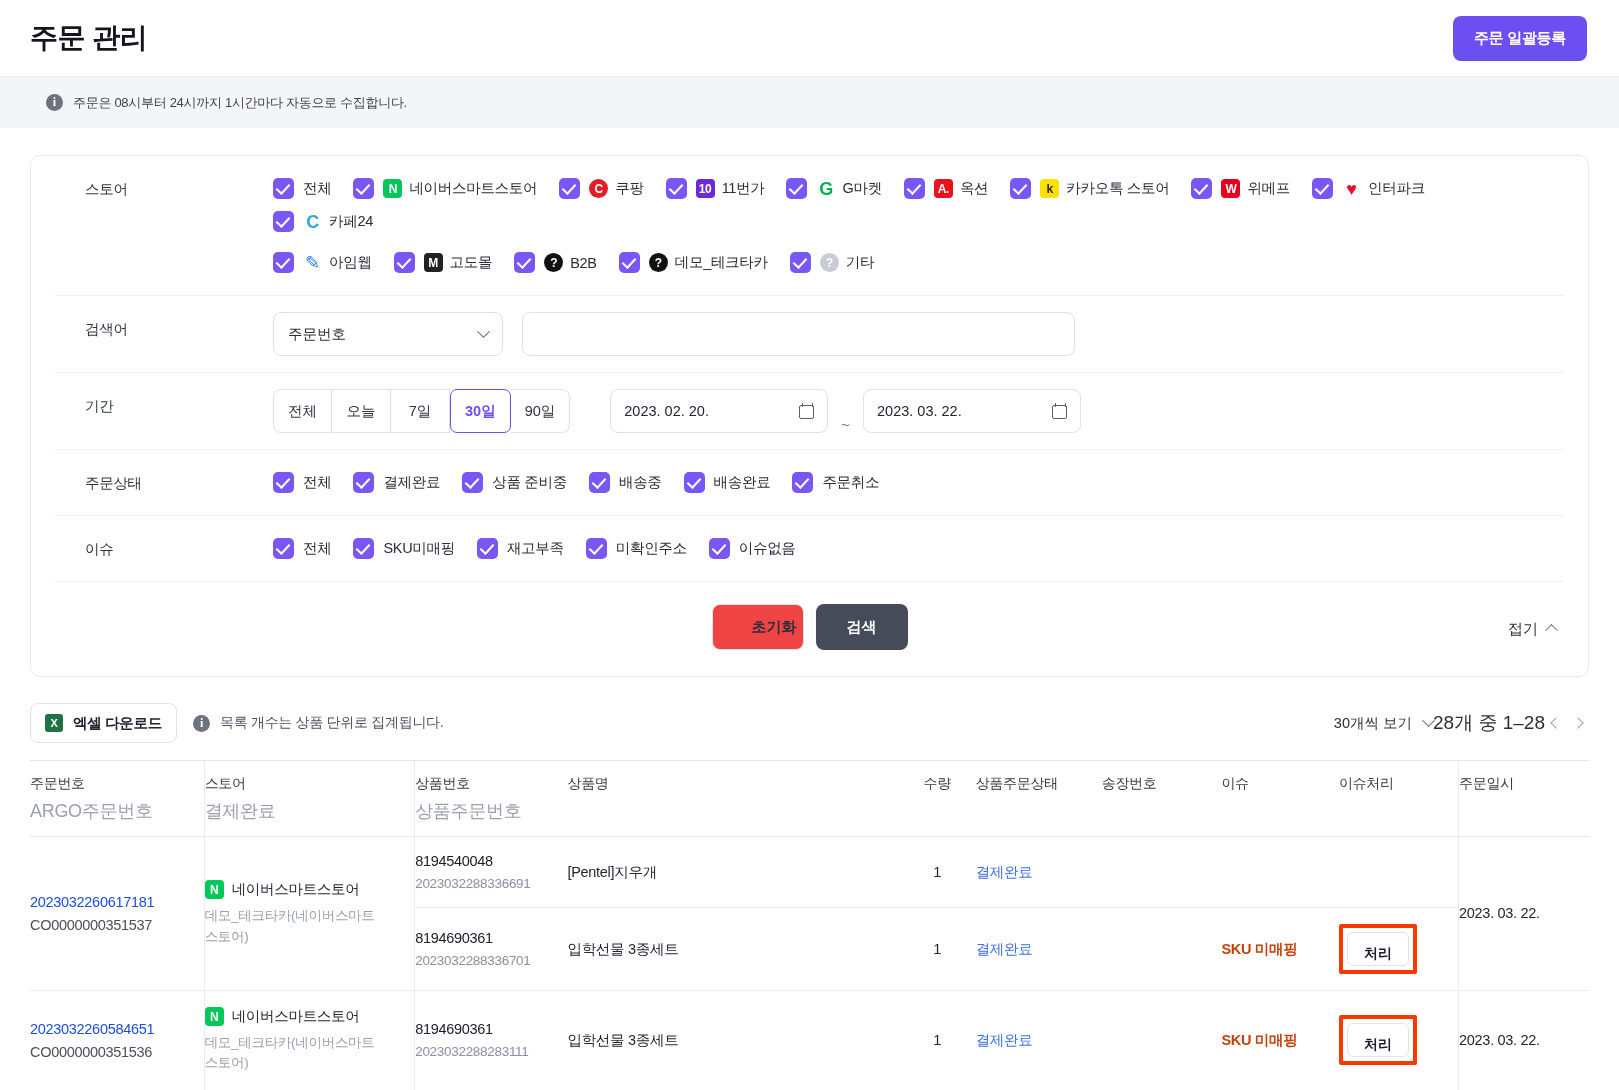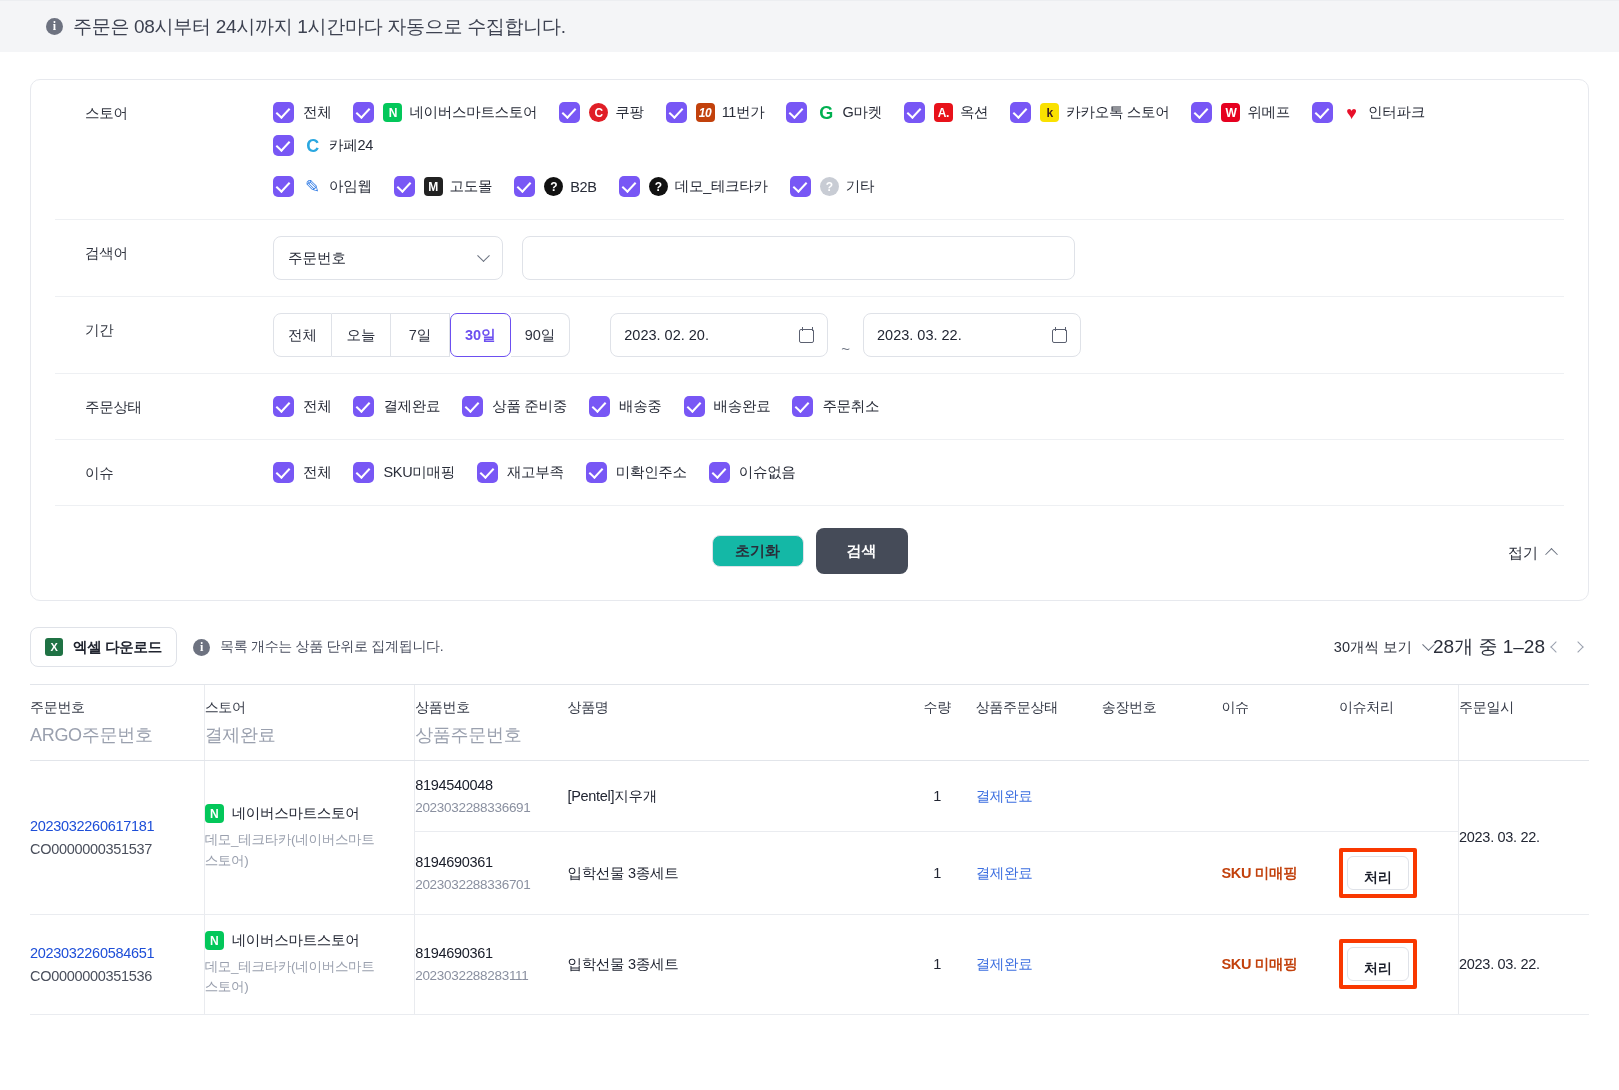--- a/index.html
+++ b/index.html
@@ -33,21 +33,21 @@
   }
 
   
   .notice-bar {
     margin: 0; height: 52px;
     background: #f4f5f7;
     display: flex; align-items: center;
     padding: 0 30px 0 46px;
     border-top: 1px solid #eceef1;
   }
-  .notice-text { font-size: 19px; color: #3d4251; letter-spacing: -0.3px; }
+  .notice-text { font-size: 13px; color: #3d4251; letter-spacing: -0.3px; }
   .info-dot {
     width: 17px; height: 17px; border-radius: 50%;
     background: #6d7280; color: #fff;
     font-size: 12px; font-weight: 700;
     display: inline-flex; align-items: center; justify-content: center;
     margin-right: 10px; flex: 0 0 auto;
     font-family: "Liberation Serif", serif;
   }
 
   
@@ -160,24 +160,24 @@
     border-left: 1.6px solid #5b6070; border-right: 1.6px solid #5b6070;
   }
   .tilde { margin: 0 13px; color: #6b7280; font-size: 15px; }
 
   
   .actions {
     display: flex; align-items: center; justify-content: center;
     position: relative; padding: 22px 0 26px;
   }
   .btn-reset {
-    width: 92px; height: 32px;
-    background: #14b8a6; border: 1px solid #dfe2e8; border-radius: 8px;
+    width: 92px; height: 46px;
+    background: #ef4444; border: 1px solid #dfe2e8; border-radius: 8px;
     font-size: 15px; font-weight: 700; color: #2a2e3a;
-    font-family: inherit; cursor: pointer;
+    font-family: inherit; cursor: pointer; text-align: right;
   }
   .btn-search {
     width: 92px; height: 46px; margin-left: 12px;
     background: #454b58; border: none; border-radius: 8px;
     font-size: 15px; font-weight: 700; color: #fff;
     font-family: inherit; cursor: pointer;
   }
   .collapse {
     position: absolute; right: 8px; top: 50%; transform: translateY(-50%);
     display: flex; align-items: center; gap: 9px;
@@ -254,20 +254,24 @@
     border: 4px solid #f93800; border-radius: 2px;
     line-height: 0;
   }
   .date-cell { line-height: 1.55; }
 </style>
 </head>
 <body>
 
 <div class="page">
 
+  <div class="page-header">
+    <div class="page-title">주문 관리</div>
+    <button class="btn-bulk">주문 일괄등록</button>
+  </div>
 
   <div class="notice-bar">
     <span class="info-dot">i</span>
     <span class="notice-text">주문은 08시부터 24시까지 1시간마다 자동으로 수집합니다.</span>
   </div>
 
   <div class="filter-card">
 
     <div class="frow">
       <div class="frow-label">스토어</div>
@@ -289,21 +293,21 @@
             <div class="cb-item">
               <div class="chk"></div>
               <span class="cb-label">
                 <span class="sicon round" style="background: rgb(224, 30, 38); color: rgb(255, 255, 255);">C</span>
                 <span>쿠팡</span>
               </span>
             </div>
             <div class="cb-item">
               <div class="chk"></div>
               <span class="cb-label">
-                <span class="sicon" style="background: #c2410c; color: rgb(255, 255, 255); font-style: italic;">10</span>
+                <span class="sicon" style="background: #6d28d9; color: rgb(255, 255, 255);">10</span>
                 <span>11번가</span>
               </span>
             </div>
             <div class="cb-item">
               <div class="chk"></div>
               <span class="cb-label">
                 <span class="sicon plain" style="background: transparent; color: rgb(0, 176, 80);">G</span>
                 <span>G마켓</span>
               </span>
             </div>

